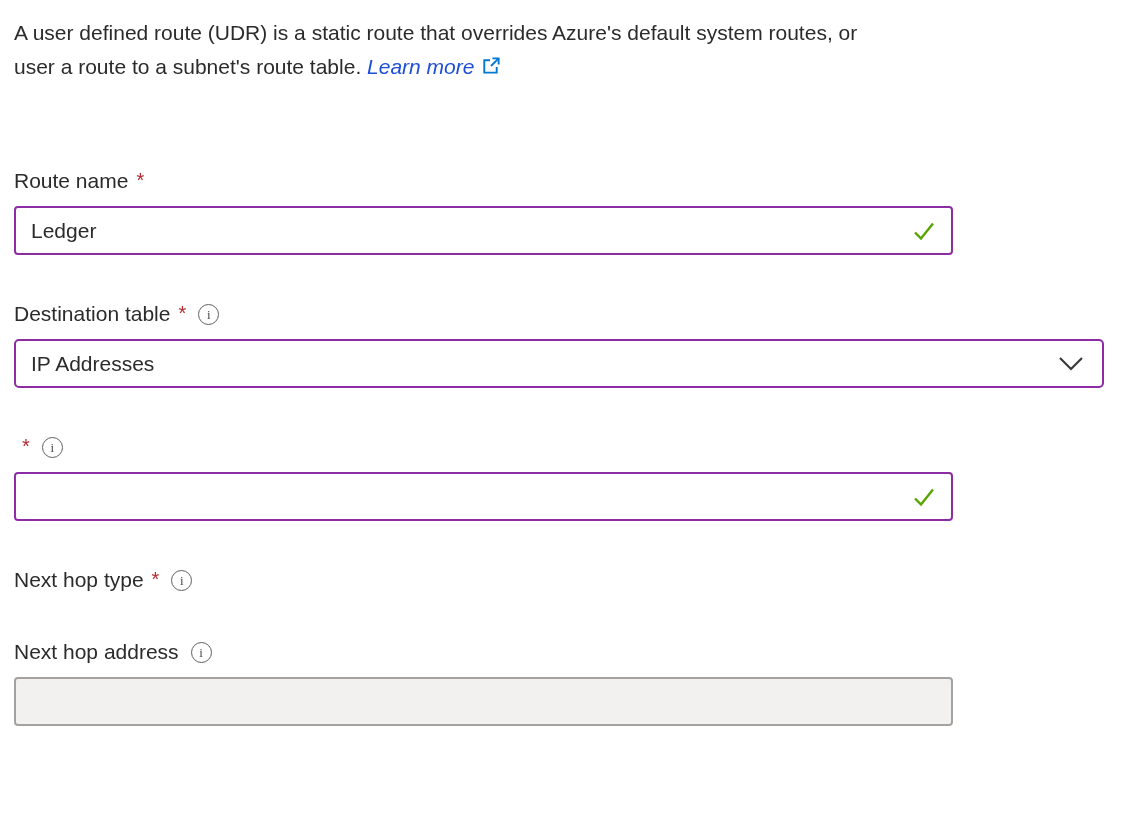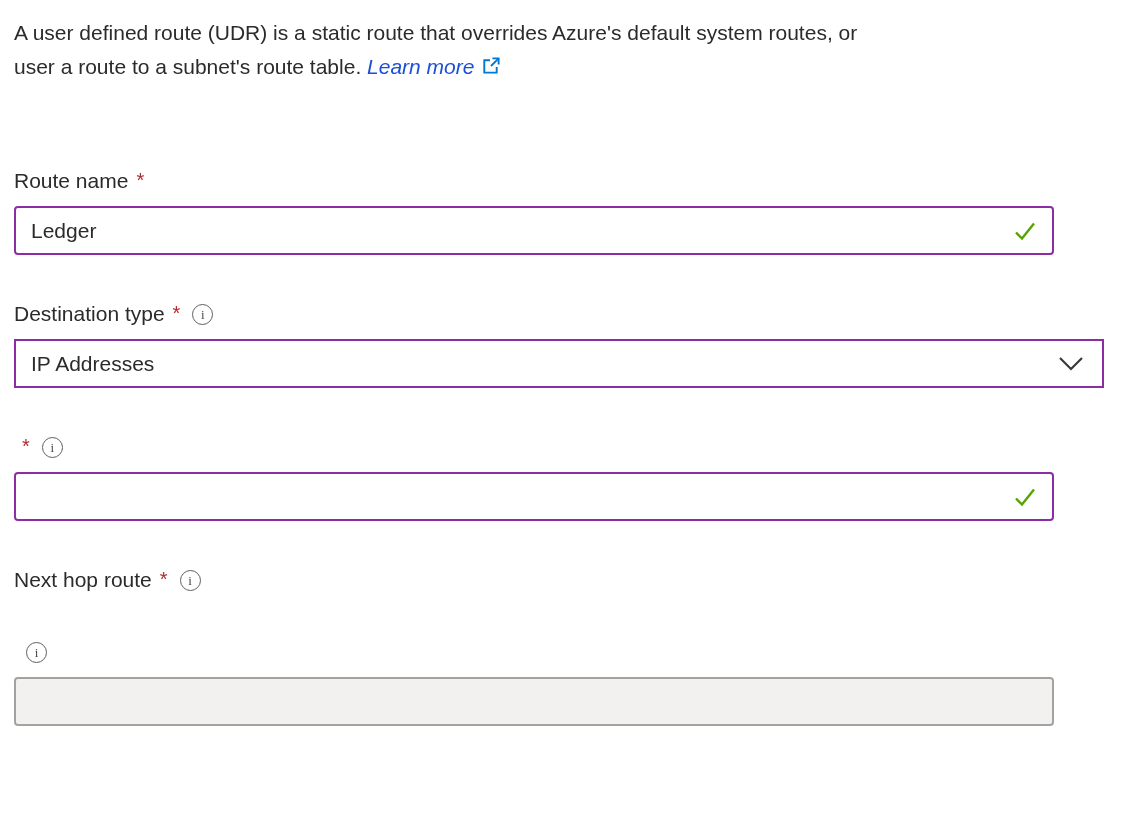--- a/index.html
+++ b/index.html
@@ -56,21 +56,21 @@
     align-items: center;
     justify-content: center;
     font-size: 13px;
     line-height: 1;
     color: #4a4a4a;
     margin-left: 12px;
     cursor: default;
     font-family: "Liberation Serif", serif;
   }
 
-  .input-wrap { position: relative; width: 1040px; }
+  .input-wrap { position: relative; width: 939px; }
   .text-input {
     width: 100%; height: 49px;
     border: 2px solid #8c2da5;
     border-radius: 4px;
     font-size: 21px;
     font-family: inherit;
     color: #2b2b2b;
     padding: 0 52px 0 15px;
     outline: none;
     background: #ffffff;
@@ -79,21 +79,21 @@
     position: absolute;
     right: 16px; top: 50%;
     transform: translateY(-50%);
     display: flex; align-items: center;
     pointer-events: none;
   }
 
   .select-box {
     width: 1090px; height: 49px;
     border: 2px solid #8c2da5;
-    border-radius: 0;
+    border-radius: 5px;
     background: #ffffff;
     display: flex;
     align-items: center;
     justify-content: space-between;
     padding: 0 18px 0 15px;
     font-size: 21px;
     cursor: pointer;
   }
 
   .disabled-input {
@@ -133,21 +133,21 @@
         <span class="right-glyph">
           <svg width="27" height="27" viewBox="0 0 27 27">
               <path d="M5 15 L11 21 L23 6" fill="none" stroke="#57a300" stroke-width="2.4"></path>
             </svg>
         </span>
       </div>
     </div>
 
     <div class="field">
       <div class="label-row">
-        <span>Destination type</span>
+        <span>Destination table</span>
         <span class="asterisk">*</span>
         <span class="info-icon">i</span>
       </div>
       <div class="select-box">
         <span>IP Addresses</span>
         <svg width="26" height="15" viewBox="0 0 26 15">
             <path d="M2 2 L13 13 L24 2" fill="none" stroke="#3b3a39" stroke-width="2.2"></path>
           </svg>
       </div>
     </div>
@@ -162,28 +162,29 @@
         <span class="right-glyph">
           <svg width="27" height="27" viewBox="0 0 27 27">
               <path d="M5 15 L11 21 L23 6" fill="none" stroke="#57a300" stroke-width="2.4"></path>
             </svg>
         </span>
       </div>
     </div>
 
     <div class="field">
       <div class="label-row">
-        <span>Next hop route</span>
+        <span>Next hop type</span>
         <span class="asterisk">*</span>
         <span class="info-icon">i</span>
       </div>
     </div>
 
     <div class="field">
       <div class="label-row">
+        <span>Next hop address</span>
         <span class="info-icon">i</span>
       </div>
       <div class="input-wrap">
         <input class="disabled-input" type="text" disabled="" value="" style="">
       </div>
     </div>
 
   </div>
 </div>
 

